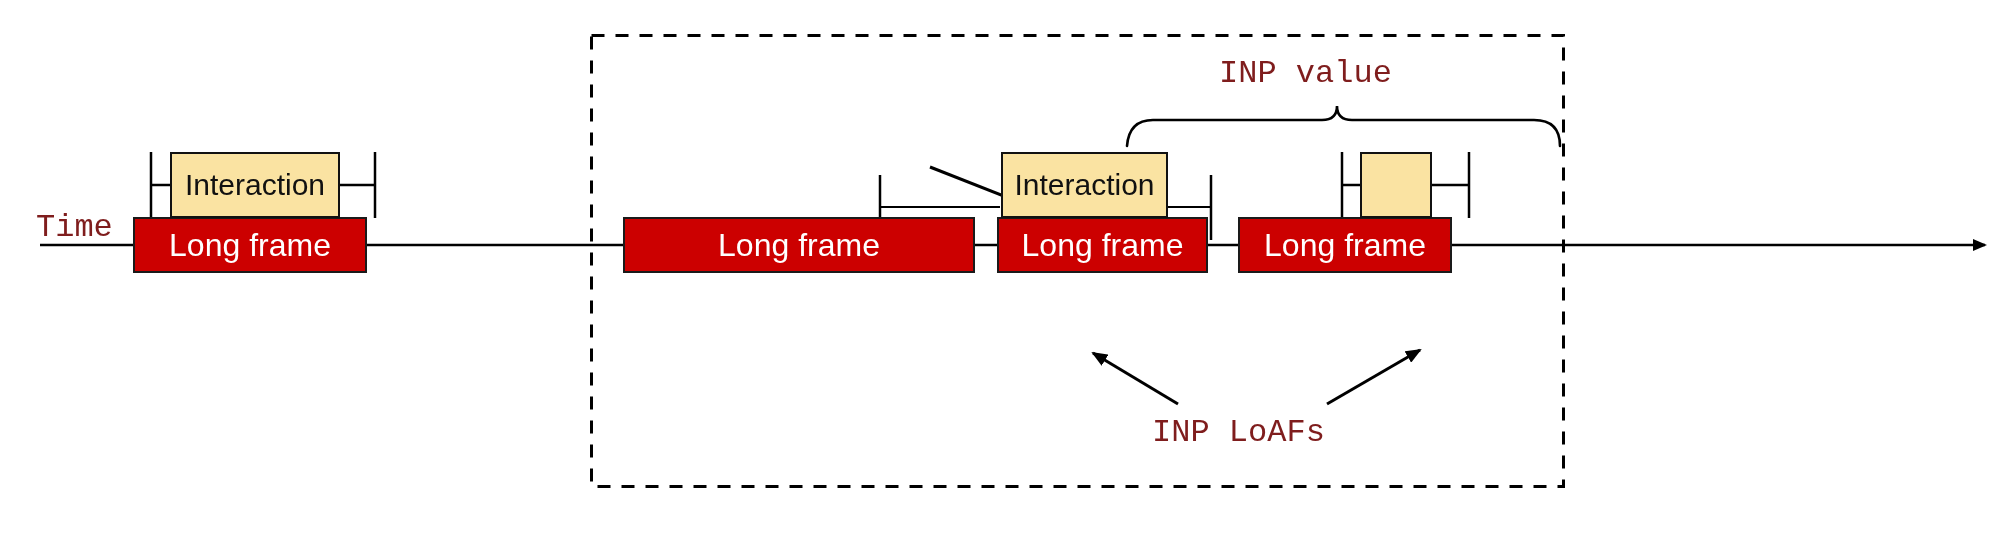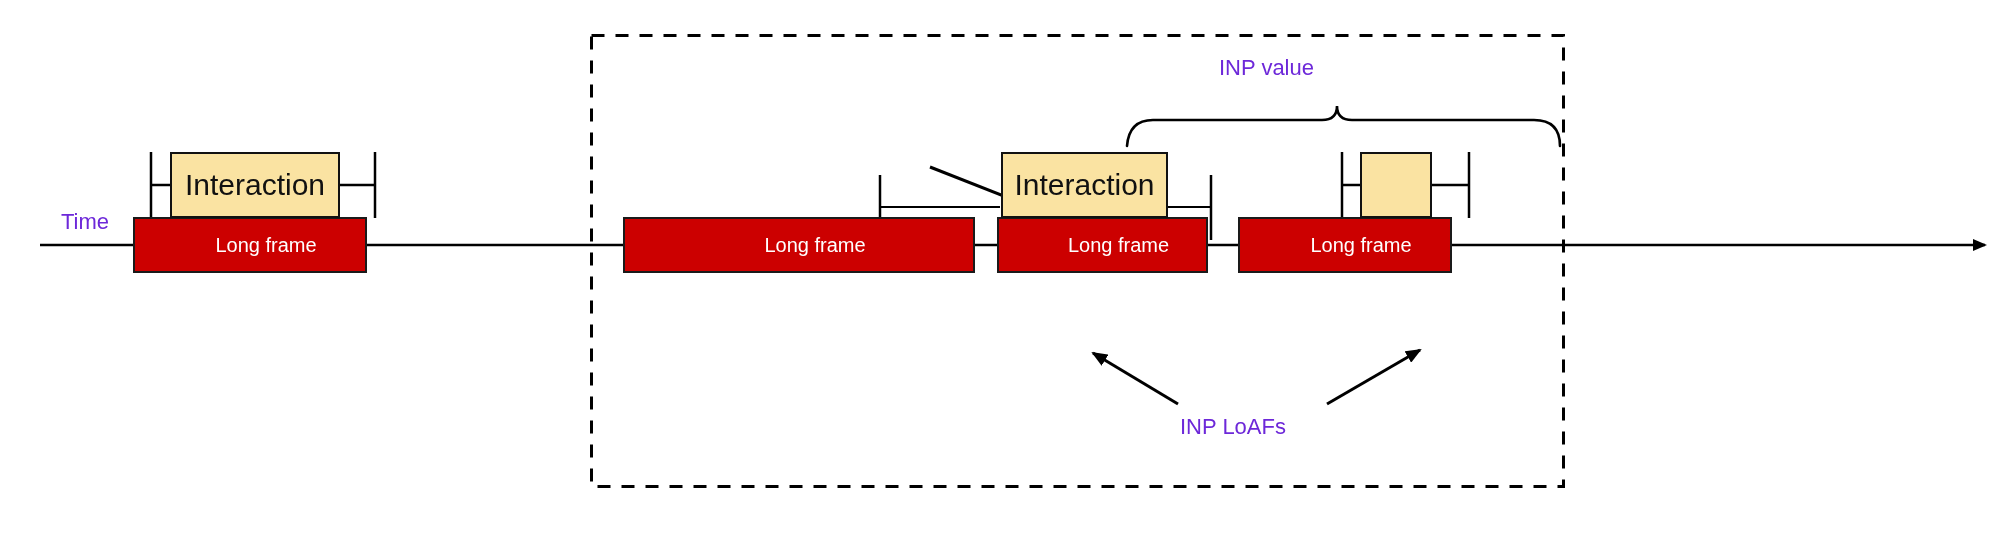--- a/index.html
+++ b/index.html
@@ -21,27 +21,27 @@
     background:#cc0000;
     border:2px solid #1a1a1a;
     box-sizing:border-box;
   }
   .interaction-box{
     position:absolute;
     background:#fae3a2;
     border:2px solid #111111;
     box-sizing:border-box;
   }
-  .frame-text{color:#ffffff;font-size:20px;line-height:1;padding-left:16px;}
+  .frame-text{color:#ffffff;font-size:32px;line-height:1;}
   .interaction-text{color:#111111;font-size:30px;line-height:1;}
   .plain-label{
     position:absolute;
-    color:#6d28d9;
-    font-size:22px;
-    font-family:Liberation Sans, sans-serif;
+    color:#7f1d1d;
+    font-size:32px;
+    font-family:Liberation Mono, monospace;
     white-space:nowrap;
   }
 </style>
 </head>
 <body>
 
 <div id="stage">
 
   <svg class="layer" viewBox="0 0 2004 546">
     <defs>
@@ -91,35 +91,35 @@
     <line x1="1178" y1="404" x2="1093" y2="353" stroke="#000000" stroke-width="3" marker-end="url(#arrow-anno)"></line>
     <line x1="1327" y1="404" x2="1420" y2="350" stroke="#000000" stroke-width="3" marker-end="url(#arrow-anno)"></line>
   </svg>
 
   <div class="frame-box" style="left:133px;top:217px;width:234px;height:56px;"></div>
   <div class="boxlabel frame-text" style="left:133px;top:217px;width:234px;height:56px;">Long frame</div>
 
   <div class="interaction-box" style="left:170px;top:152px;width:170px;height:66px;"></div>
   <div class="boxlabel interaction-text" style="left:170px;top:152px;width:170px;height:66px;">Interaction</div>
 
-  <div class="plain-label" style="left:36px;top:209px;margin-left:25px;">Time</div>
+  <div class="plain-label" style="left:36px;top:209px;">Time</div>
 
   <div class="frame-box" style="left:623px;top:217px;width:352px;height:56px;"></div>
   <div class="boxlabel frame-text" style="left:623px;top:217px;width:352px;height:56px;">Long frame</div>
 
   <div class="frame-box" style="left:997px;top:217px;width:211px;height:56px;"></div>
   <div class="boxlabel frame-text" style="left:997px;top:217px;width:211px;height:56px;">Long frame</div>
 
   <div class="interaction-box" style="left:1001px;top:152px;width:167px;height:66px;"></div>
   <div class="boxlabel interaction-text" style="left:1001px;top:152px;width:167px;height:66px;">Interaction</div>
 
   <div class="frame-box" style="left:1238px;top:217px;width:214px;height:56px;"></div>
   <div class="boxlabel frame-text" style="left:1238px;top:217px;width:214px;height:56px;">Long frame</div>
 
   <div class="interaction-box" style="left:1360px;top:152px;width:72px;height:66px;"></div>
   <div class="boxlabel interaction-text" style="left:1360px;top:152px;width:72px;height:66px;"></div>
 
   <div class="plain-label" style="left:1219px;top:55px;">INP value</div>
 
 
-  <div class="plain-label" style="left:1180px;top:414px;text-align:center;">INP LoAFs</div>
+  <div class="plain-label" style="left:1152px;top:414px;text-align:center;">INP LoAFs</div>
 
 </div>
 
 </body></html>

